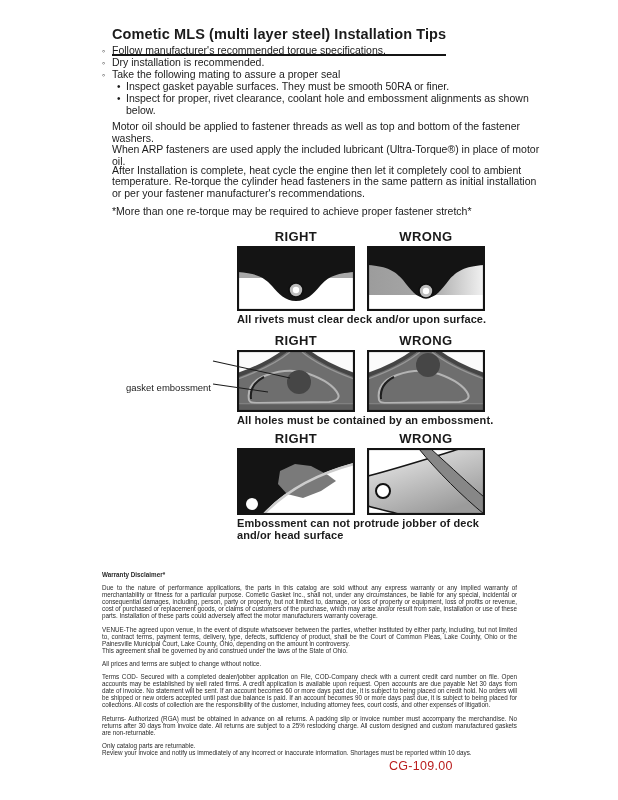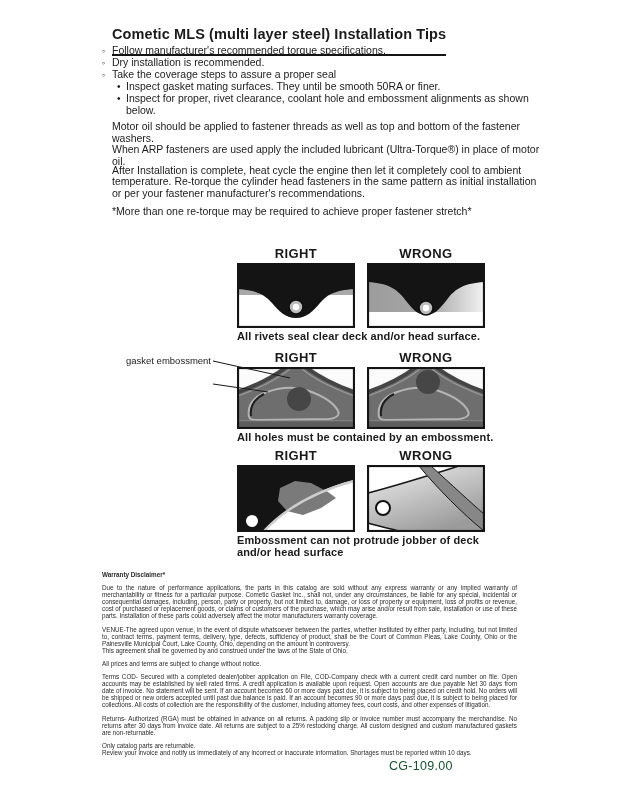--- a/index.html
+++ b/index.html
@@ -15,65 +15,65 @@
   .tiprow .mark{width:10px;flex:0 0 10px;text-align:left;font-size:9px;line-height:12px;}
   .tiprow.sub{padding-left:15px;}
   .tiprow.sub .mark{width:9px;flex:0 0 9px;font-size:10px;}
   
   .dheading{left:112px;top:117px;font-size:12.5px;font-weight:bold;}
   .bodytext{font-size:10.5px;line-height:11.7px;white-space:pre-line;width:430px;}
   .p1{left:112px;top:121px;}
   .p2{left:112px;top:164.5px;}
   .pnote{left:112px;top:204.5px;font-size:10.5px;}
   
-  .figrow{width:282px;margin-top:17px;}
+  .figrow{width:282px;}
   .figlabels{display:flex;height:16px;}
   .figlabels span{width:118px;text-align:center;font-size:13px;font-weight:600;letter-spacing:.4px;color:#191919;}
   .figlabels span + span{margin-left:12px;}
   .figboxes{display:flex;margin-top:1px;}
   .figboxes svg{display:block;}
   .figboxes svg + svg{margin-left:12px;}
   .figcaption{margin-top:3px;font-size:11px;font-weight:600;letter-spacing:.1px;white-space:pre-line;line-height:11.5px;width:260px;}
   .row1{left:237px;top:229px;}
   .row2{left:237px;top:333px;}
   .row3{left:237px;top:431px;}
   
   .annot{left:100px;width:111px;text-align:right;font-size:9.5px;line-height:10.5px;white-space:pre-line;color:#222;}
   .annot1{top:344px;}
-  .annot2{top:356px;}
+  .annot2{top:383px;}
   .pointer-overlay{left:210px;top:357px;pointer-events:none;}
   
   .legal{left:102px;top:571px;width:415px;font-size:6.3px;line-height:7.1px;color:#2a2a2a;}
   .legal .lhead{font-weight:bold;margin:0 0 6px 0;}
   .legal p{margin:0 0 6px 0;text-align:justify;white-space:pre-line;}
-  .docnum{left:389px;top:759px;font-size:12.5px;color:#14532d;letter-spacing:.3px;}
+  .docnum{left:389px;top:759px;font-size:12.5px;color:#b91c1c;letter-spacing:.3px;}
 </style>
 </head>
 <body>
 
 <div class="page">
 
   <div class="abs title">Cometic MLS (multi layer steel) Installation Tips</div>
 
   <div class="abs tips">
     <div class="tiprow">
       <span class="mark">◦</span>
       <span>Follow manufacturer's recommended torque specifications.</span>
     </div>
     <div class="tiprow">
       <span class="mark">◦</span>
       <span>Dry installation is recommended.</span>
     </div>
     <div class="tiprow">
       <span class="mark">◦</span>
-      <span>Take the coverage steps to assure a proper seal</span>
+      <span>Take the following mating to assure a proper seal</span>
     </div>
     <div class="tiprow sub">
       <span class="mark">•</span>
-      <span>Inspect gasket mating surfaces.  They until be smooth 50RA or finer.</span>
+      <span>Inspect gasket payable surfaces.  They must be smooth 50RA or finer.</span>
     </div>
     <div class="tiprow sub">
       <span class="mark">•</span>
       <span>Inspect for proper, rivet clearance, coolant hole and embossment alignments as shown below.</span>
     </div>
   </div>
 
   <div class="abs bodytext p1">Motor oil should be applied to fastener threads as well as top and bottom of the fastener washers.
 When ARP fasteners are used apply the included lubricant (Ultra-Torque®) in place of motor oil.</div>
   <div class="abs bodytext p2">After Installation is complete, heat cycle the engine then let it completely cool to ambient
@@ -105,21 +105,21 @@
         </defs>
         <rect x="1" y="1" width="116" height="63" fill="#ffffff"></rect>
         <rect x="1" y="19" width="116" height="30" fill="url(#g1)"></rect>
         <rect x="1" y="49" width="116" height="15" fill="#ffffff"></rect>
         <path d="M1 1 H117 V19 C97 20.5 90 25 82 34 C74 44 69 52 59 52 C49 52 44 44 36 34 C28 25 21 20.5 1 19 Z" fill="#141414"></path>
         <circle cx="59" cy="45" r="7" fill="#bdbdbd" stroke="#0f0f0f" stroke-width="1.6"></circle>
         <circle cx="59" cy="45" r="3.2" fill="#ffffff"></circle>
         <rect x="1" y="1" width="116" height="63" fill="none" stroke="#141414" stroke-width="2.2"></rect>
       </svg>
     </div>
-    <div class="figcaption">All rivets seal clear deck and/or head surface.</div>
+    <div class="figcaption">All rivets must clear deck and/or upon surface.</div>
   </div>
 
   <div class="abs figrow row2">
     <div class="figlabels">
       <span>RIGHT</span>
       <span>WRONG</span>
     </div>
     <div class="figboxes">
       <svg width="118" height="62" viewBox="0 0 118 62">
         <rect x="1" y="1" width="116" height="60" fill="#6e6e6e"></rect>

